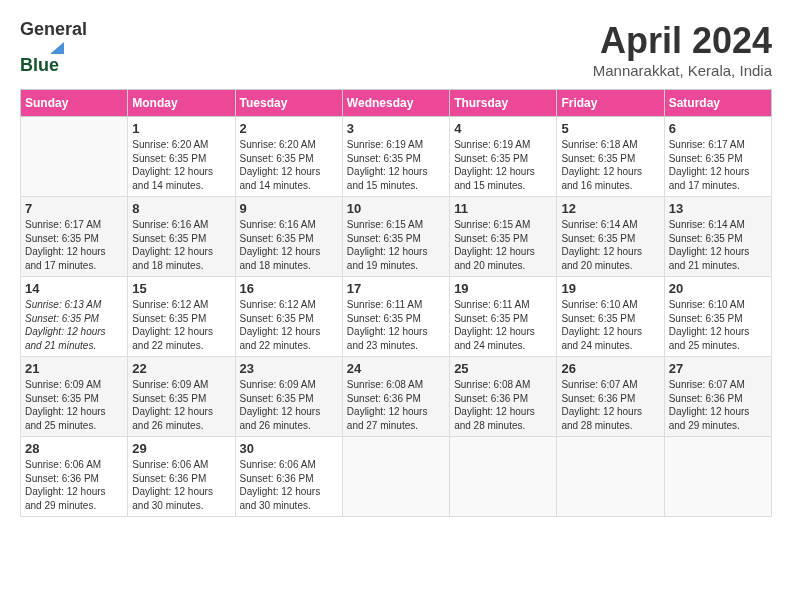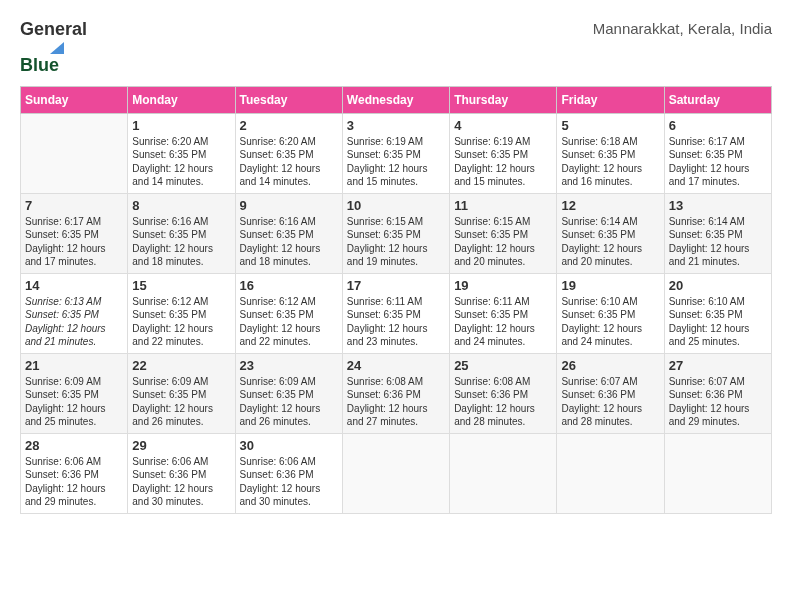--- a/index.html
+++ b/index.html
@@ -98,20 +98,21 @@
   <div class="logo">
     <div style="display:flex; align-items:center;flex-direction:column;">
       <span class="logo-general">General</span>
       <svg width="18" height="18" viewBox="0 0 18 18" style="margin-left:2px; margin-top:-2px;">
         <polygon points="4,16 18,4 18,16" fill="#4a90d9"></polygon>
       </svg>
     </div>
     <span class="logo-blue">Blue</span>
   </div>
   <div class="title-area">
+    <div class="month-title">April 2024</div>
     <div class="location">Mannarakkat, Kerala, India</div>
   </div>
 </div>
 
 <table>
   <thead>
     <tr>
     <th>Sunday</th>
         <th>Monday</th>
         <th>Tuesday</th>

